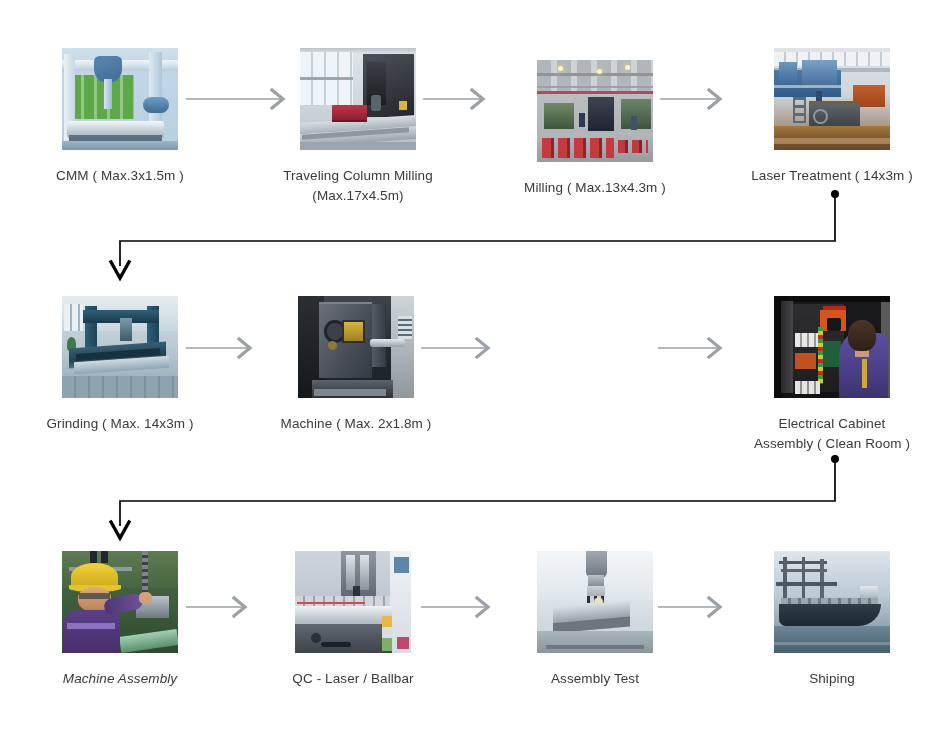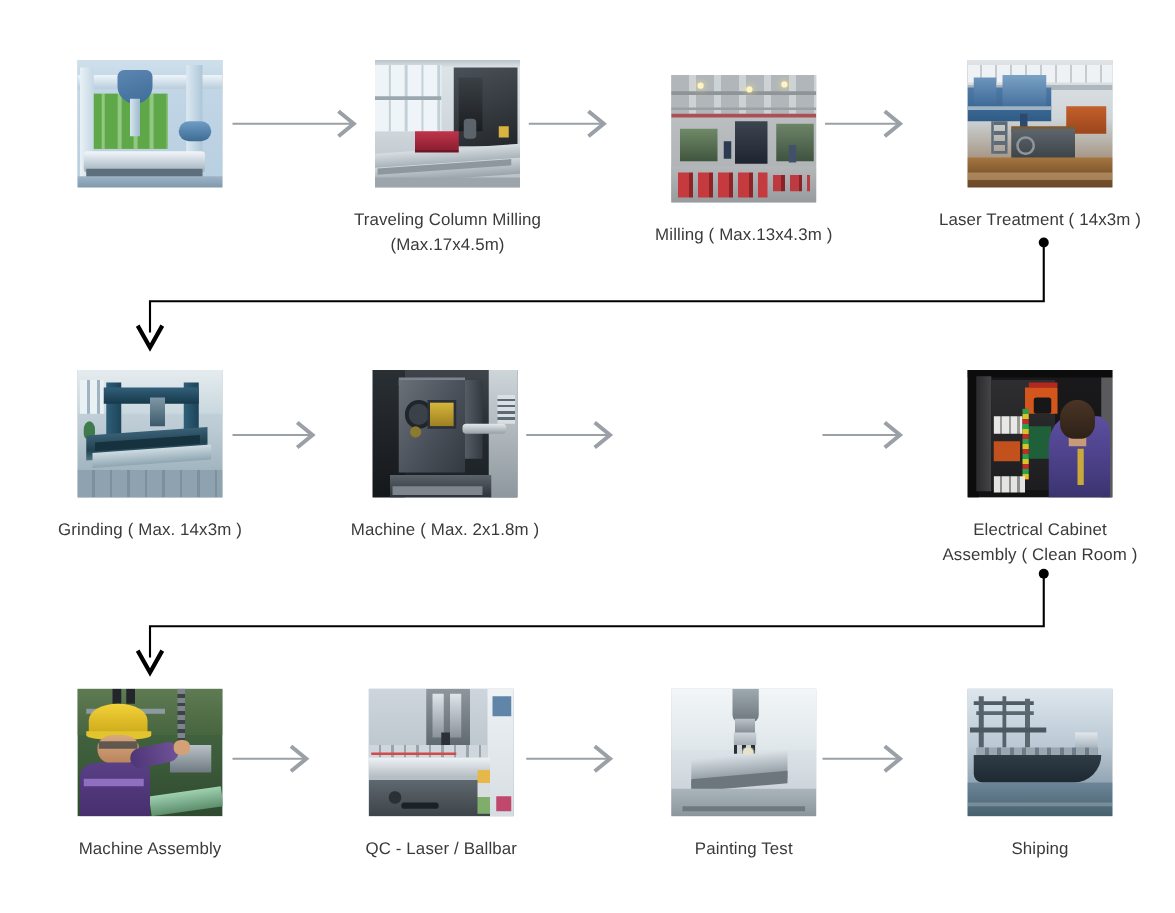--- a/index.html
+++ b/index.html
@@ -365,20 +365,21 @@
           <div class="col-l"></div>
           <div class="col-r"></div>
         <div class="head"></div>
           <div class="ram"></div>
           <div class="probe"></div>
         <div class="table"></div>
           <div class="table2"></div>
           <div class="floor"></div>
       </div>
     </div>
+    <div class="caption">CMM ( Max.3x1.5m )</div>
   </div>
 
   <div class="step" style="left:268px; top:48px;">
     <div class="thumb">
       <div class="layer ph-tcm">
         <div class="ceil"></div>
           <div class="glass"></div>
           <div class="glassdiv"></div>
         <div class="mach"></div>
           <div class="mach2"></div>
@@ -499,21 +500,21 @@
         <div class="person"></div>
           <div class="neck"></div>
           <div class="head"></div>
           <div class="lanyard"></div>
       </div>
     </div>
     <div class="caption">Electrical Cabinet
 Assembly ( Clean Room )</div>
   </div>
 
-  <div class="step" style="left:30px; top:551px;">
+  <div class="step" style="left:30px; top:551px;font-style:italic;">
     <div class="thumb">
       <div class="layer ph-asm">
         <div class="bgfloor"></div>
           <div class="bgleg1"></div>
           <div class="bgleg2"></div>
         <div class="chain"></div>
           <div class="bar"></div>
         <div class="block"></div>
           <div class="rail"></div>
         <div class="helmet"></div>
@@ -559,21 +560,21 @@
           <div class="holder"></div>
         <div class="cutter"></div>
           <div class="teeth"></div>
           <div class="chips"></div>
         <div class="part"></div>
           <div class="partSide"></div>
           <div class="table"></div>
           <div class="slot1"></div>
       </div>
     </div>
-    <div class="caption">Painting Test</div>
+    <div class="caption">Assembly Test</div>
   </div>
 
   <div class="step" style="left:742px; top:551px;">
     <div class="thumb">
       <div class="layer ph-ship">
         <div class="sky"></div>
         <div class="boomA"></div>
           <div class="boomB"></div>
         <div class="craneA"></div>
           <div class="craneB"></div>

